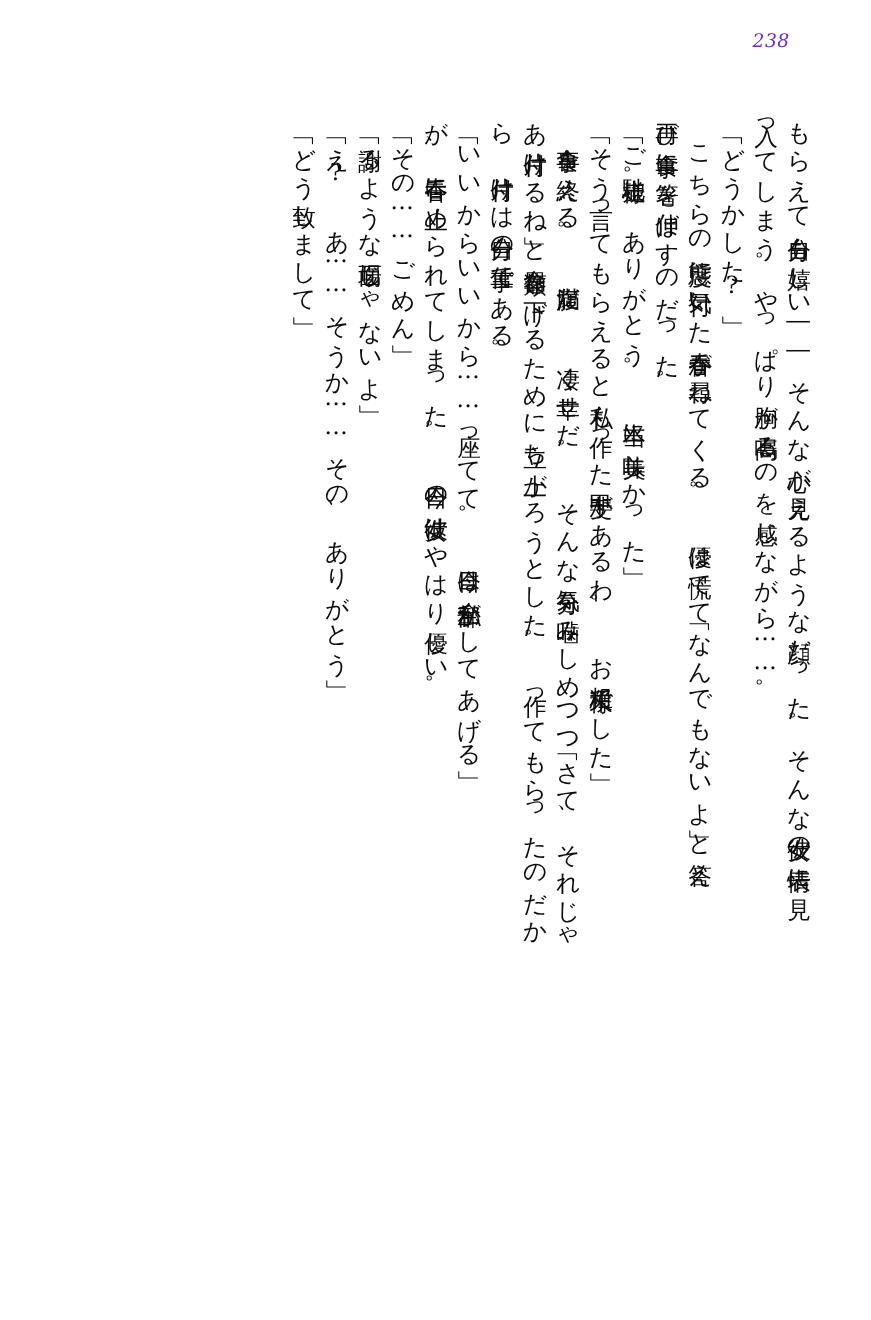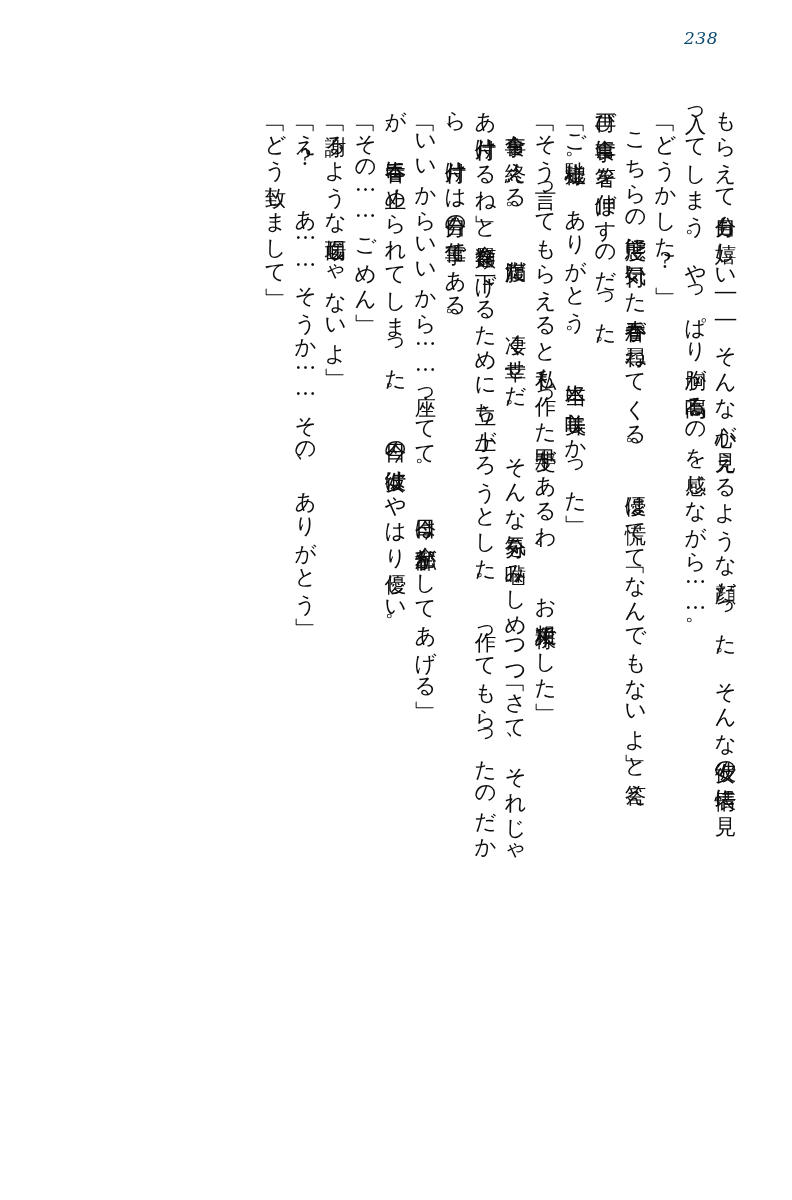--- a/index.html
+++ b/index.html
@@ -17,21 +17,21 @@
     color: #111111;
   }
   .page-number {
     position: absolute;
     top: 28px;
     right: 74px;
     font-family: "DejaVu Serif", "Liberation Serif", serif;
     font-style: italic;
     font-size: 17px;
     letter-spacing: 0.5px;
-    color: #0c4a6e;
+    color: #6d28d9;
   }
   .body-area {
     position: absolute;
     top: 96px;
     left: 56px;
     right: 56px;
     bottom: 78px;
     display: flex;
     flex-direction: row-reverse;
     justify-content: flex-start;

